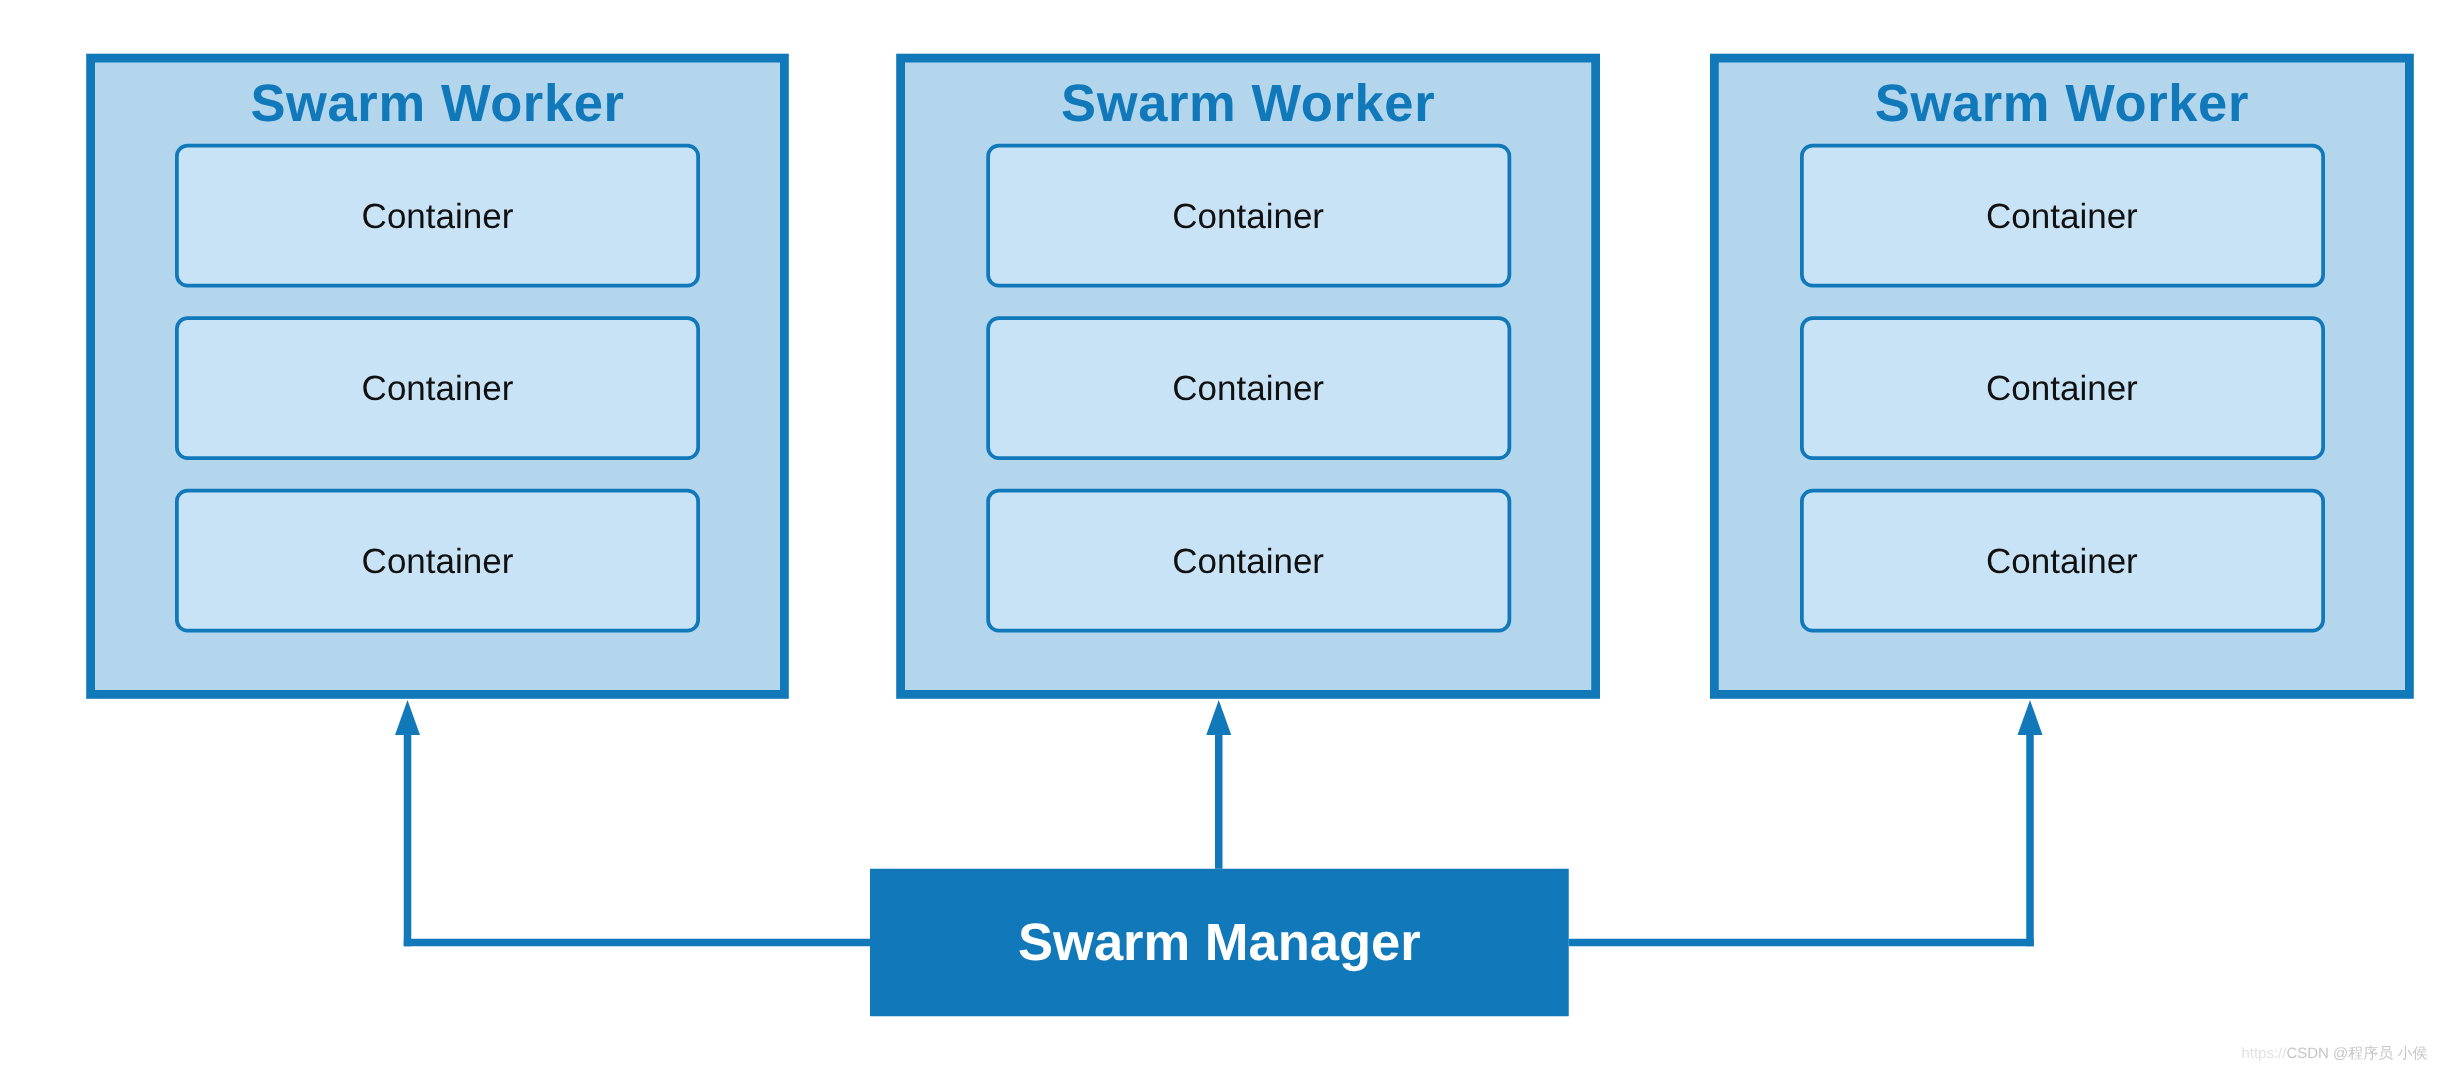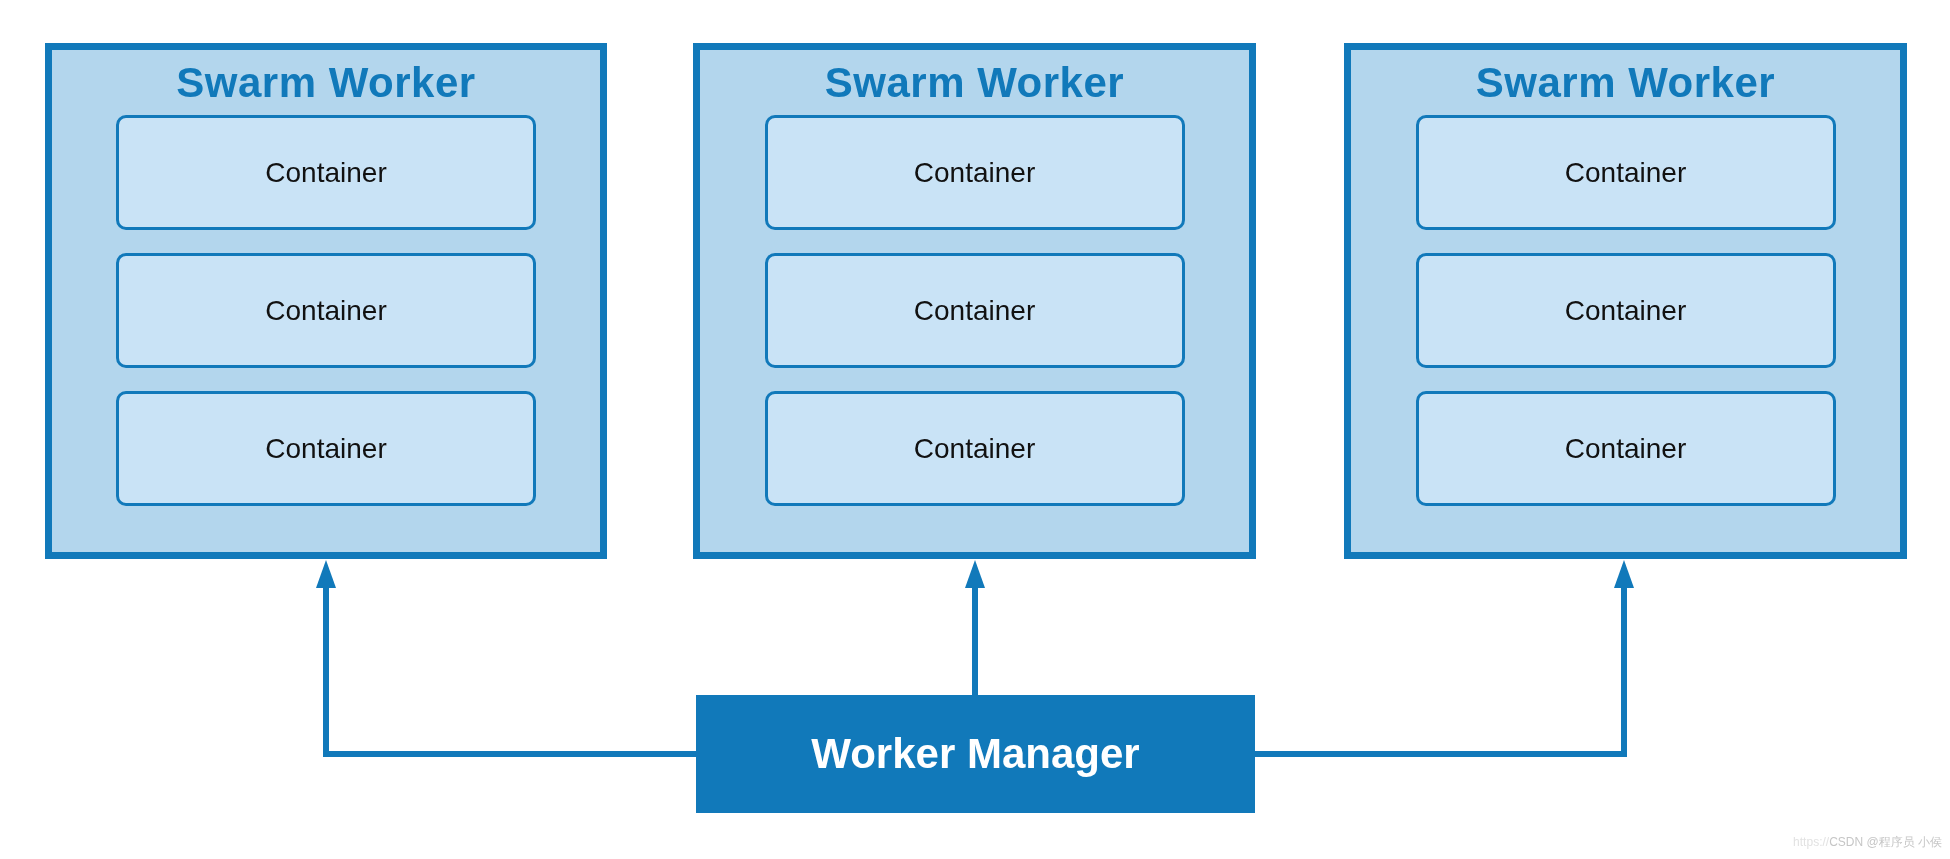--- a/index.html
+++ b/index.html
@@ -11,20 +11,21 @@
     font-family: "Liberation Sans", "DejaVu Sans", sans-serif;
     overflow: hidden;
   }
   .worker {
     position: absolute;
     top: 43px;
     height: 516px;
     background: var(--c-worker_fill, #b3d6ed);
     border: 7px solid var(--c-accent, #1179ba);
     box-sizing: border-box;
+    margin-left: 24px;
   }
   .worker-1 { left: 45px;   width: 562px; }
   .worker-2 { left: 693px;  width: 563px; }
   .worker-3 { left: 1344px; width: 563px; }
   .worker-title {
     height: 65px;
     display: flex;
     align-items: center;
     justify-content: center;
     font-size: 42px;
@@ -123,17 +124,17 @@
   <div class="line vline-left"></div>
   <div class="line hline-left"></div>
 
   <div class="arrowhead head-mid"></div>
   <div class="line vline-mid"></div>
 
   <div class="arrowhead head-right"></div>
   <div class="line vline-right"></div>
   <div class="line hline-right"></div>
 
-  <div class="manager">Worker Manager</div>
+  <div class="manager">Swarm Manager</div>
 
   <div class="watermark"><span class="wm-prefix">https://</span><span class="wm-main">CSDN @程序员 小侯</span></div>
 
 </div>
 
 </body></html>

